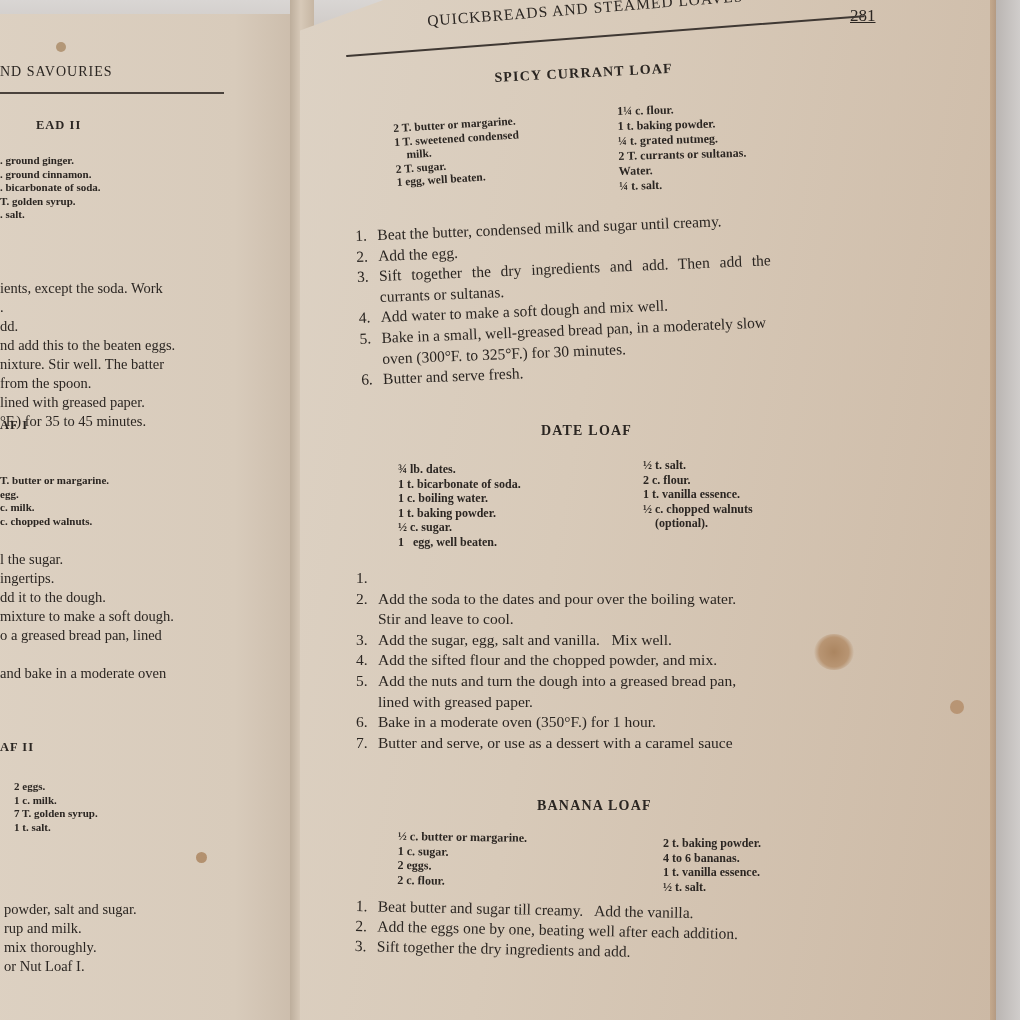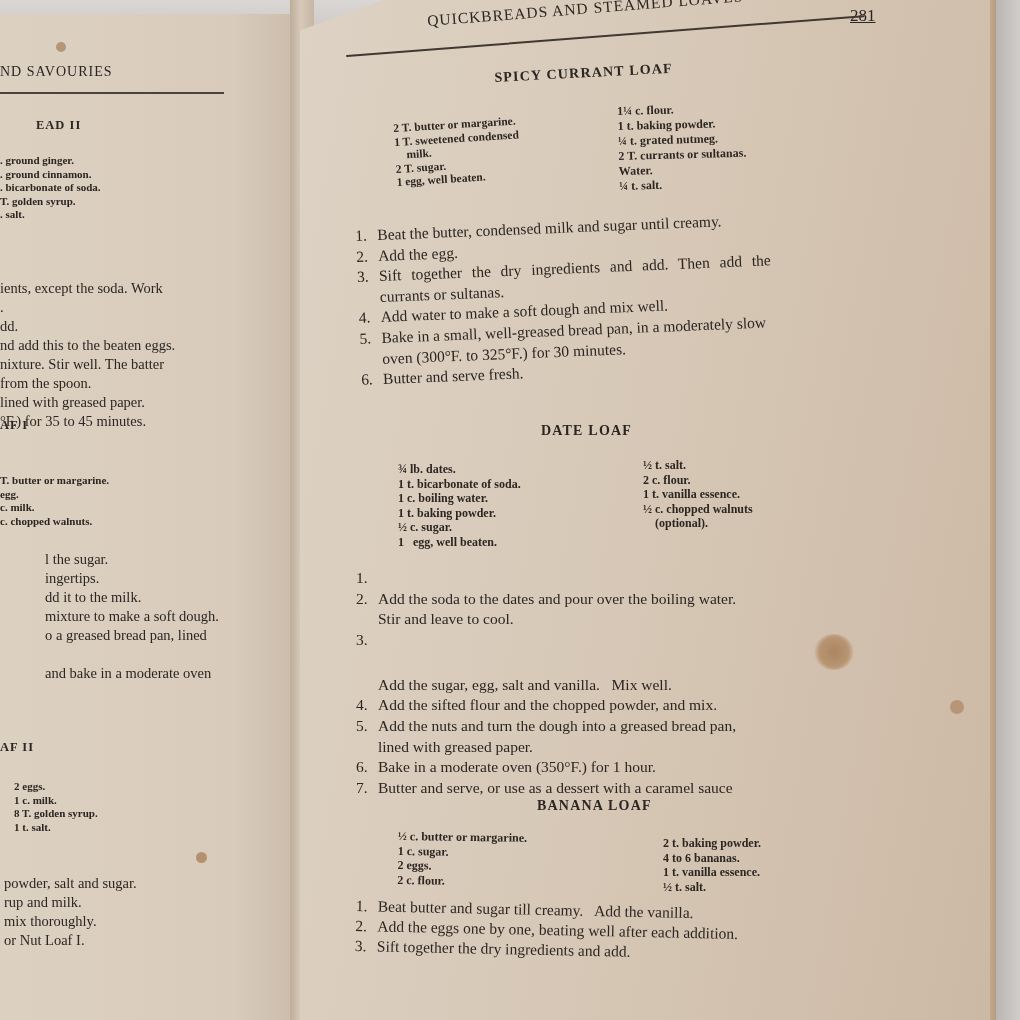--- a/index.html
+++ b/index.html
@@ -105,38 +105,38 @@
         <div>°F.) for 35 to 45 minutes.</div>
       </div>
 
       <div class="lp-title" style="left:0;top:404px;">AF I</div>
       <div class="lp-ing" style="left:0;top:460px;">
         <div>T. butter or margarine.</div>
         <div>egg.</div>
         <div>c. milk.</div>
         <div>c. chopped walnuts.</div>
       </div>
-      <div class="lp-body" style="left:0;top:536px;padding-left:45px;">
+      <div class="lp-body" style="left:0;top:536px;">
         <div>l the sugar.</div>
         <div>ingertips.</div>
-        <div>dd it to the milk.</div>
+        <div>dd it to the dough.</div>
         <div> mixture to make a soft dough.</div>
         <div>o a greased bread pan, lined</div>
         <div style="height:19px;"></div>
         <div> and bake in a moderate oven</div>
       </div>
 
       <div class="lp-title" style="left:0;top:726px;">AF II</div>
       <div class="lp-ing" style="left:14px;top:766px;">
         <div>2 eggs.</div>
         <div>1 c. milk.</div>
-        <div>8 T. golden syrup.</div>
+        <div>7 T. golden syrup.</div>
         <div>1 t. salt.</div>
       </div>
-      <div class="lp-body" style="left:4px;top:860px;">
+      <div class="lp-body" style="left:4px;top:886px;">
         <div>powder, salt and sugar.</div>
         <div>rup and milk.</div>
         <div>mix thoroughly.</div>
         <div>or Nut Loaf I.</div>
       </div>
       <div class="spot" style="left:196px;top:838px;width:11px;height:11px;background:#b3916f;"></div>
     </div>
   </div>
 
   <div class="gutter"></div>
@@ -213,21 +213,21 @@
     <div class="step">
         <span class="num">1.</span>
       </div>
     <div class="step">
         <span class="num">2.</span>
         <span class="txt">Add the soda to the dates and pour over the boiling water.</span>
       </div>
     <div class="cont">Stir and leave to cool.</div>
     <div class="step">
         <span class="num">3.</span>
-        <span class="txt" style="white-space:pre;margin-top:45px;">Add the sugar, egg, salt and vanilla.   Mix well.</span>
+        <span class="txt" style="white-space:pre;">Add the sugar, egg, salt and vanilla.   Mix well.</span>
       </div>
     <div class="step">
         <span class="num">4.</span>
         <span class="txt">Add the sifted flour and the chopped powder, and mix.</span>
       </div>
     <div class="step">
         <span class="num">5.</span>
         <span class="txt">Add the nuts and turn the dough into a greased bread pan,</span>
       </div>
     <div class="cont">lined with greased paper.</div>

